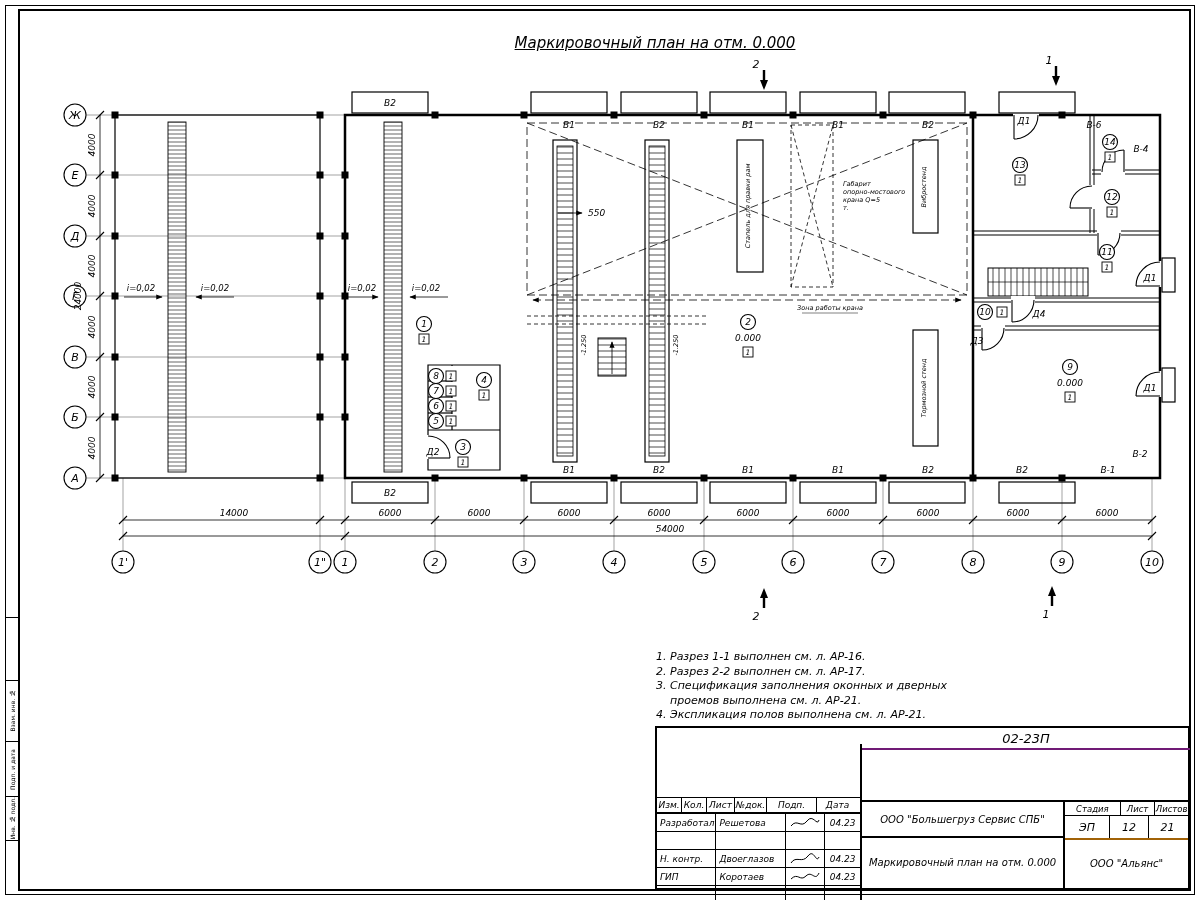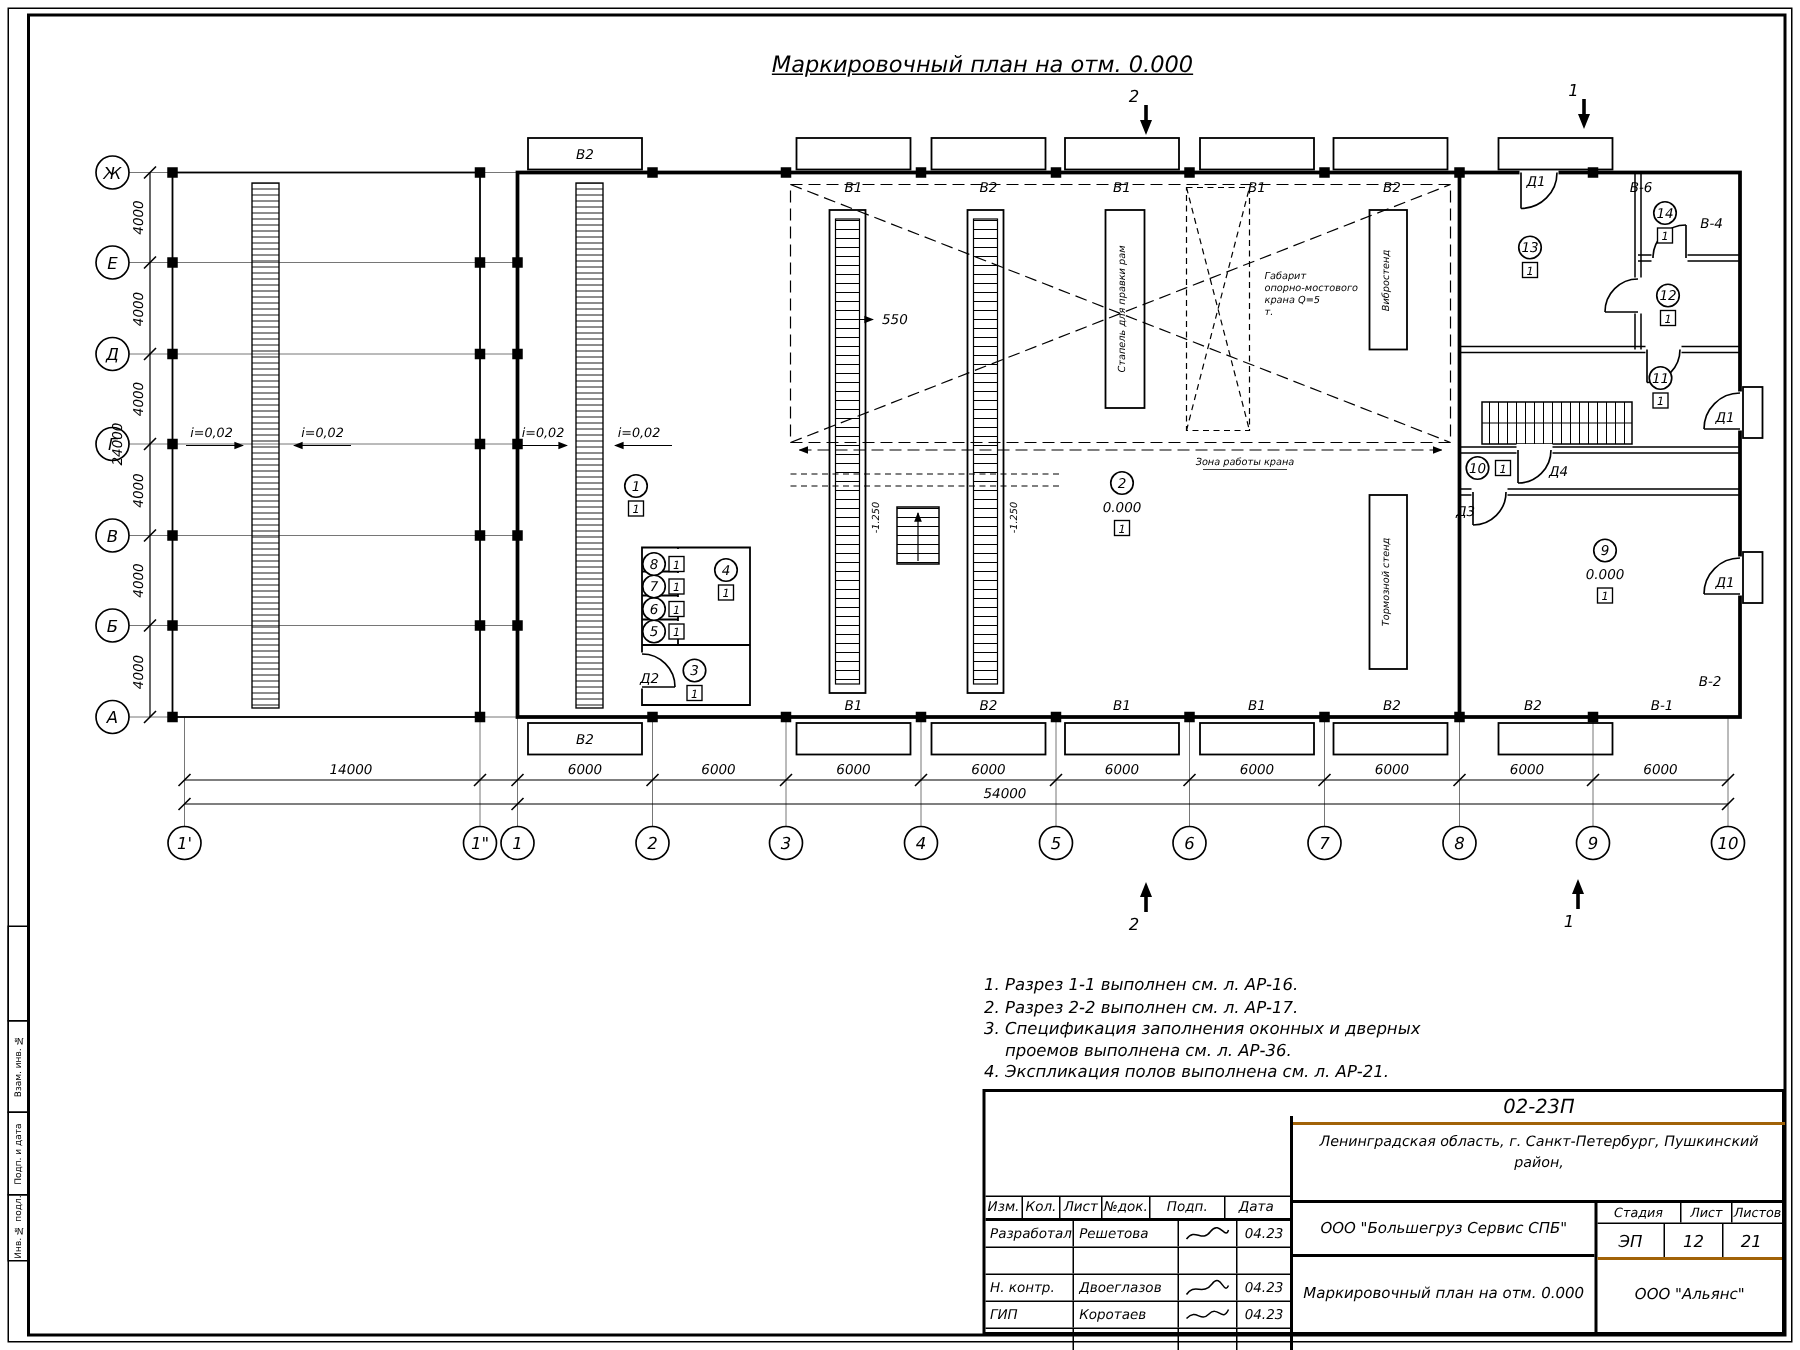--- a/index.html
+++ b/index.html
@@ -40,21 +40,21 @@
   .tb-left{position:absolute;left:0;top:16px;width:205px;height:100%;border-right:2px solid #000;}
   .tb-empty-top{height:54px;border-bottom:1px solid #000;}
   .tb-head{height:16px;border-bottom:2px solid #000;display:flex;}
   .tb-head .cell{border-right:1px solid #000;height:100%;}
   .tb-head .cell:last-child{border-right:none;}
   .tb-row{height:18px;border-bottom:1px solid #000;display:flex;}
   .tb-row .cell{border-right:1px solid #000;height:100%;justify-content:flex-start;padding-left:3px;}
   .tb-row .cell.ctr{justify-content:center;padding-left:0;}
   .tb-row .cell:last-child{border-right:none;}
   .tb-right{position:absolute;left:205px;top:0;width:328px;height:100%;}
-  .tb-code{height:22px;border-bottom:2px solid #a16207;display:flex;align-items:center;justify-content:center;
+  .tb-code{height:22px;border-bottom:2px solid #701a75;display:flex;align-items:center;justify-content:center;
       font-size:13px;}
   .tb-project{height:52px;border-bottom:2px solid #000;text-align:center;font-size:9.5px;line-height:14px;
       padding-top:5px;}
   .tb-bottom{height:86px;display:flex;}
   .tb-bl{width:203px;border-right:2px solid #000;}
   .tb-company{height:36px;border-bottom:2px solid #000;display:flex;align-items:center;justify-content:center;font-size:10px;}
   .tb-doctitle{height:48px;display:flex;align-items:center;justify-content:center;text-align:center;font-size:10px;padding:0 6px;}
   .tb-br{width:123px;}
   .tb-stage-head{height:14px;display:flex;border-bottom:1px solid #000;}
   .tb-stage-head .cell{border-right:1px solid #000;height:100%;font-size:8.5px;}
@@ -542,21 +542,21 @@
     <text class="t11 mid" x="1046" y="618">1</text>
     <line x1="1052" y1="594" x2="1052" y2="606" stroke="#000" stroke-width="2.4"></line>
       <polygon points="1048,596 1056,596 1052,586" fill="#000"></polygon>
   </g>
 </svg>
 
 <div class="notes">
   <div class="note-line">1. Разрез 1-1 выполнен см. л. АР-16.</div>
   <div class="note-line">2. Разрез 2-2 выполнен см. л. АР-17.</div>
   <div class="note-line">3. Спецификация заполнения оконных и дверных</div>
-  <div class="note-line">    проемов выполнена см. л. АР-36.</div>
+  <div class="note-line">    проемов выполнена см. л. АР-21.</div>
   <div class="note-line">4. Экспликация полов выполнена см. л. АР-21.</div>
 </div>
 
 <div class="tb">
   <div class="tb-left">
     <div class="tb-empty-top"></div>
     <div class="tb-head">
       <div class="cell" style="width:25px">Изм.</div>
       <div class="cell" style="width:25px">Кол.</div>
       <div class="cell" style="width:28px">Лист</div>
@@ -603,21 +603,20 @@
     <div class="tb-row" style="border-bottom:none">
       <div class="cell" style="width:60px"></div>
       <div class="cell" style="width:70px"></div>
       <div class="cell ctr" style="width:40px"></div>
       <div class="cell ctr" style="width:35px"></div>
     </div>
   </div>
   <div class="tb-right">
     <div class="tb-code">02-23П</div>
     <div class="tb-project">
-      <div>Ленинградская область, г. Санкт-Петербург, Пушкинский район,</div>
     </div>
     <div class="tb-bottom">
       <div class="tb-bl">
         <div class="tb-company">ООО "Большегруз Сервис СПБ"</div>
         <div class="tb-doctitle">Маркировочный план на отм. 0.000</div>
       </div>
       <div class="tb-br">
         <div class="tb-stage-head">
           <div class="cell" style="width:63px">Стадия</div>
           <div class="cell" style="width:39px">Лист</div>

